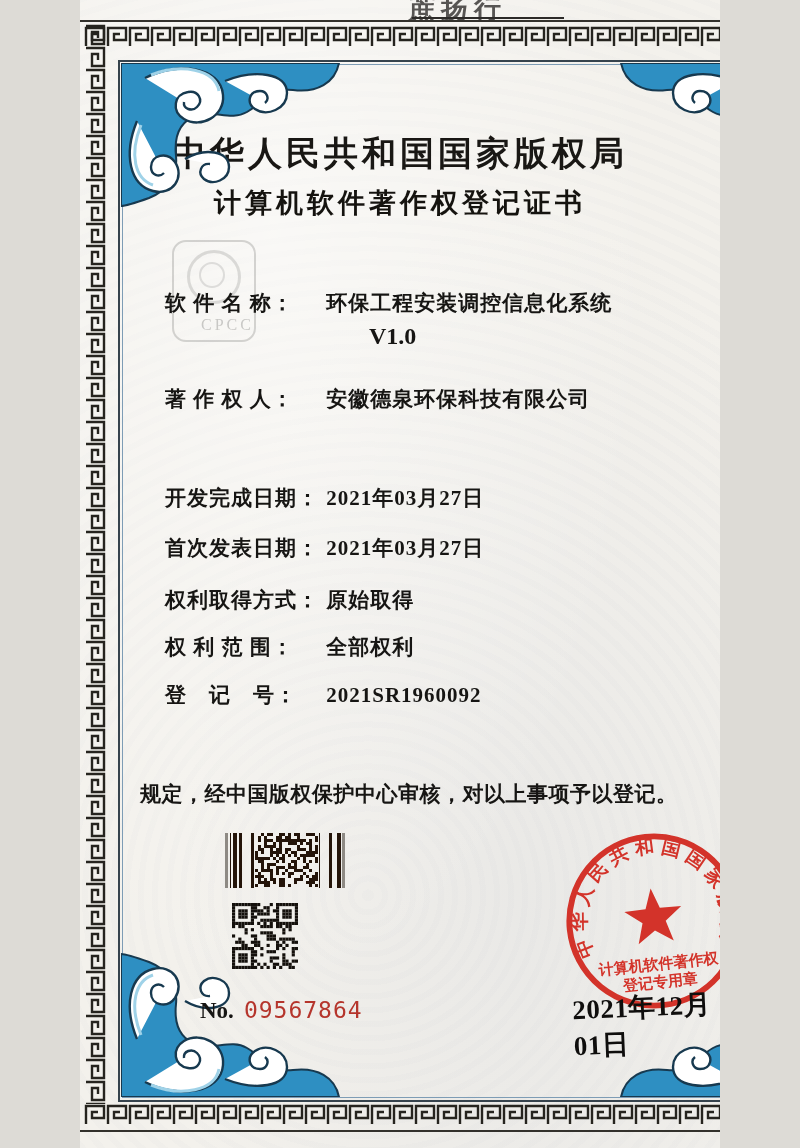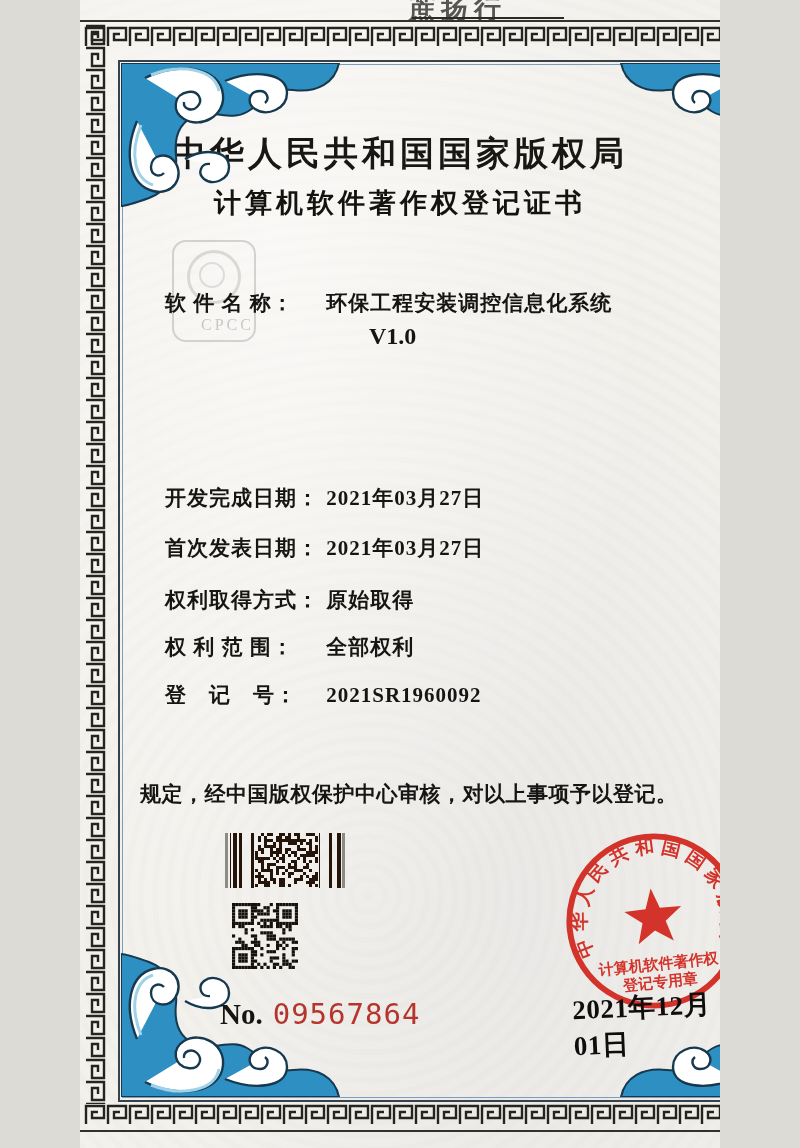--- a/index.html
+++ b/index.html
@@ -39,21 +39,21 @@
   .cpcc .ring2{position:absolute;left:25px;top:20px;width:22px;height:22px;border:2px solid rgba(140,140,138,.25);border-radius:50%;}
   .cpcc .txt{position:absolute;left:0;right:0;bottom:6px;text-align:center;font-size:16px;letter-spacing:3px;color:rgba(130,130,128,.4);font-weight:400;padding-left:27px;}
   
   .row{left:85px;font-size:21px;font-weight:700;white-space:nowrap;z-index:2;}
   .row .lbl{display:inline-block;width:150px;letter-spacing:1px;}
   .row .val{display:inline-block;margin-left:6px;letter-spacing:1px;}
   .r1{top:289px;} .v2{left:241px;top:323px;font-size:24px;font-weight:700;z-index:2;margin-left:48px;}
   .r2{top:385px;} .r3{top:484px;} .r4{top:534px;} .r5{top:586px;} .r6{top:633px;} .r7{top:681px;}
   .stm{left:60px;width:690px;font-size:21px;font-weight:700;letter-spacing:.5px;z-index:2;}
   .stm1{top:733px;text-indent:2em;} .stm2{top:780px;}
-  .serial{left:140px;top:997px;font-size:29px;font-weight:700;z-index:2;}
+  .serial{left:120px;top:997px;font-size:23px;font-weight:700;z-index:2;}
   .serial .num{font-family:"DejaVu Sans Mono",monospace;font-weight:400;letter-spacing:1px;margin-left:10px;}
   .seal{left:483px;top:830px;width:182px;height:182px;transform:rotate(-6deg);z-index:3;opacity:.93;}
   .stamp-date{left:493px;top:989px;font-size:27px;font-weight:800;letter-spacing:.5px;color:#0f0e0d;z-index:4;transform:rotate(-2.5deg);}
   .bc{left:145px;top:833px;z-index:2;line-height:0;}
   .qr{left:152px;top:903px;z-index:2;line-height:0;}
 </style>
 </head>
 <body>
 
 <div class="page">
@@ -292,20 +292,24 @@
   </div>
 
   <div class="abs authority">中华人民共和国国家版权局</div>
   <div class="abs cert-title">计算机软件著作权登记证书</div>
 
   <div class="abs row r1">
     <span class="lbl">软 件 名 称：</span>
     <span class="val">环保工程安装调控信息化系统</span>
   </div>
   <div class="abs v2">V1.0</div>
+  <div class="abs row r2">
+    <span class="lbl">著 作 权 人：</span>
+    <span class="val">安徽德泉环保科技有限公司</span>
+  </div>
   <div class="abs row r3">
     <span class="lbl">开发完成日期：</span>
     <span class="val">2021年03月27日</span>
   </div>
   <div class="abs row r4">
     <span class="lbl">首次发表日期：</span>
     <span class="val">2021年03月27日</span>
   </div>
   <div class="abs row r6">
     <span class="lbl">权 利 范 围：</span>

